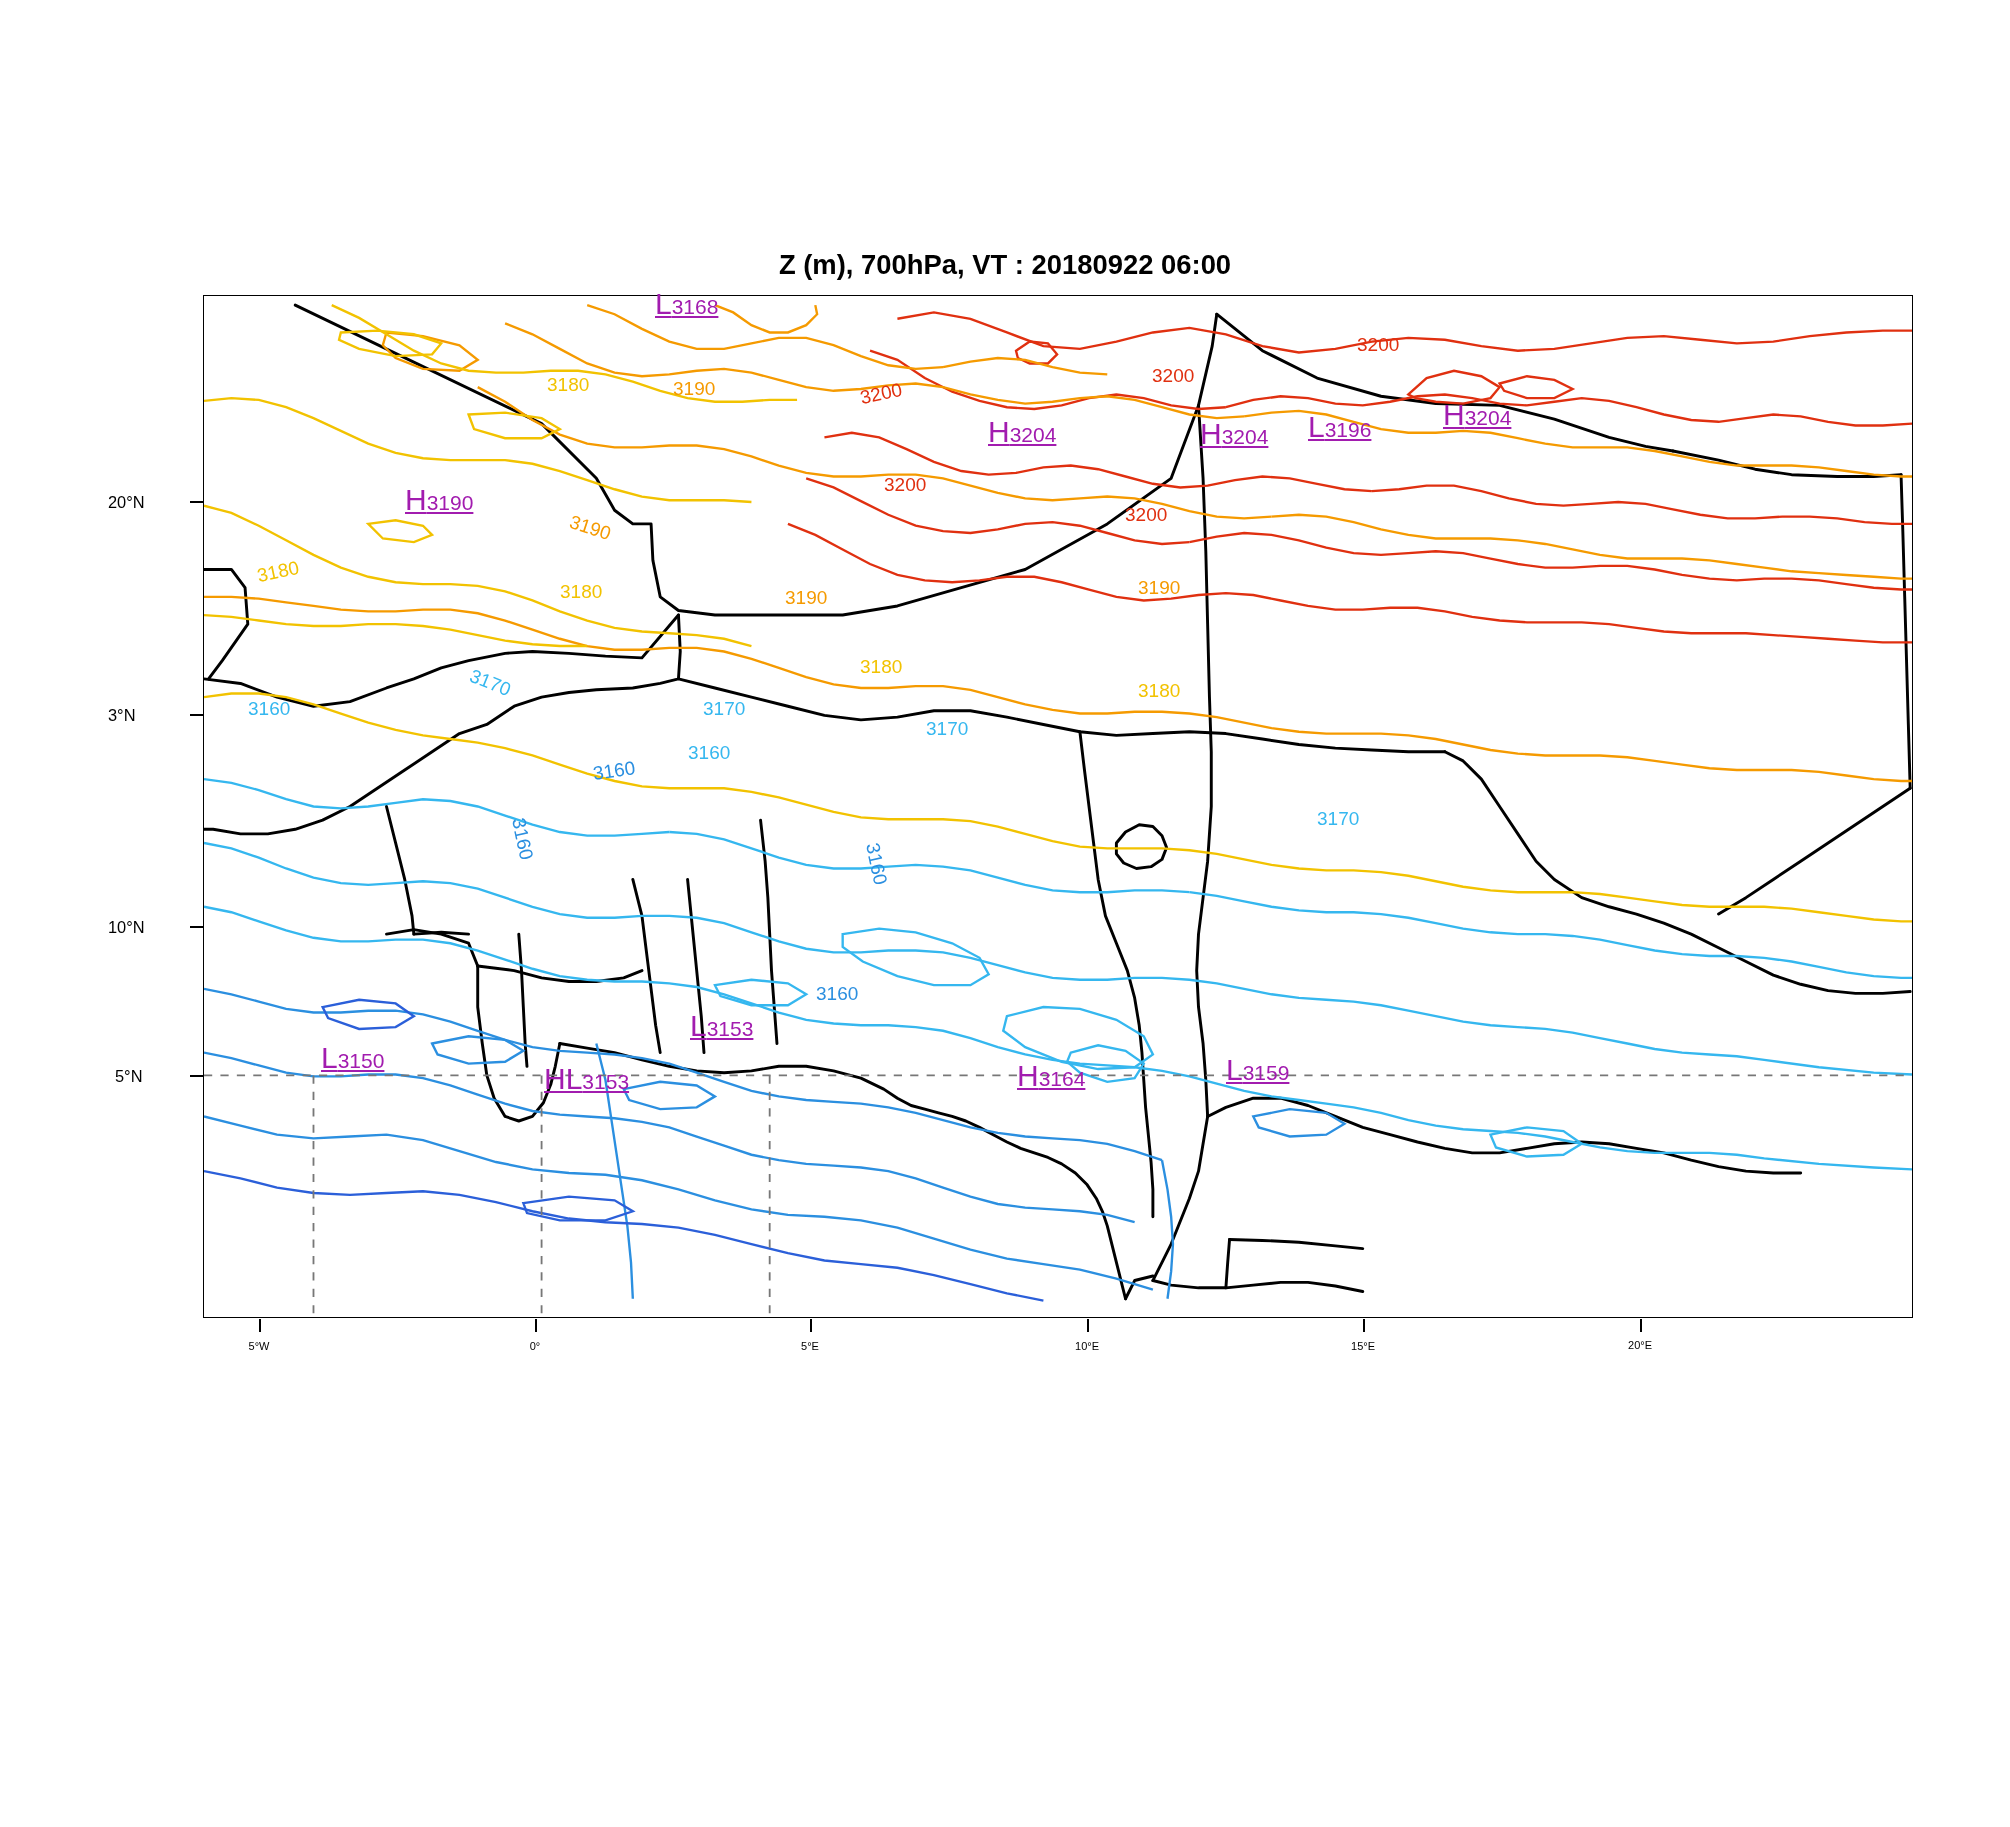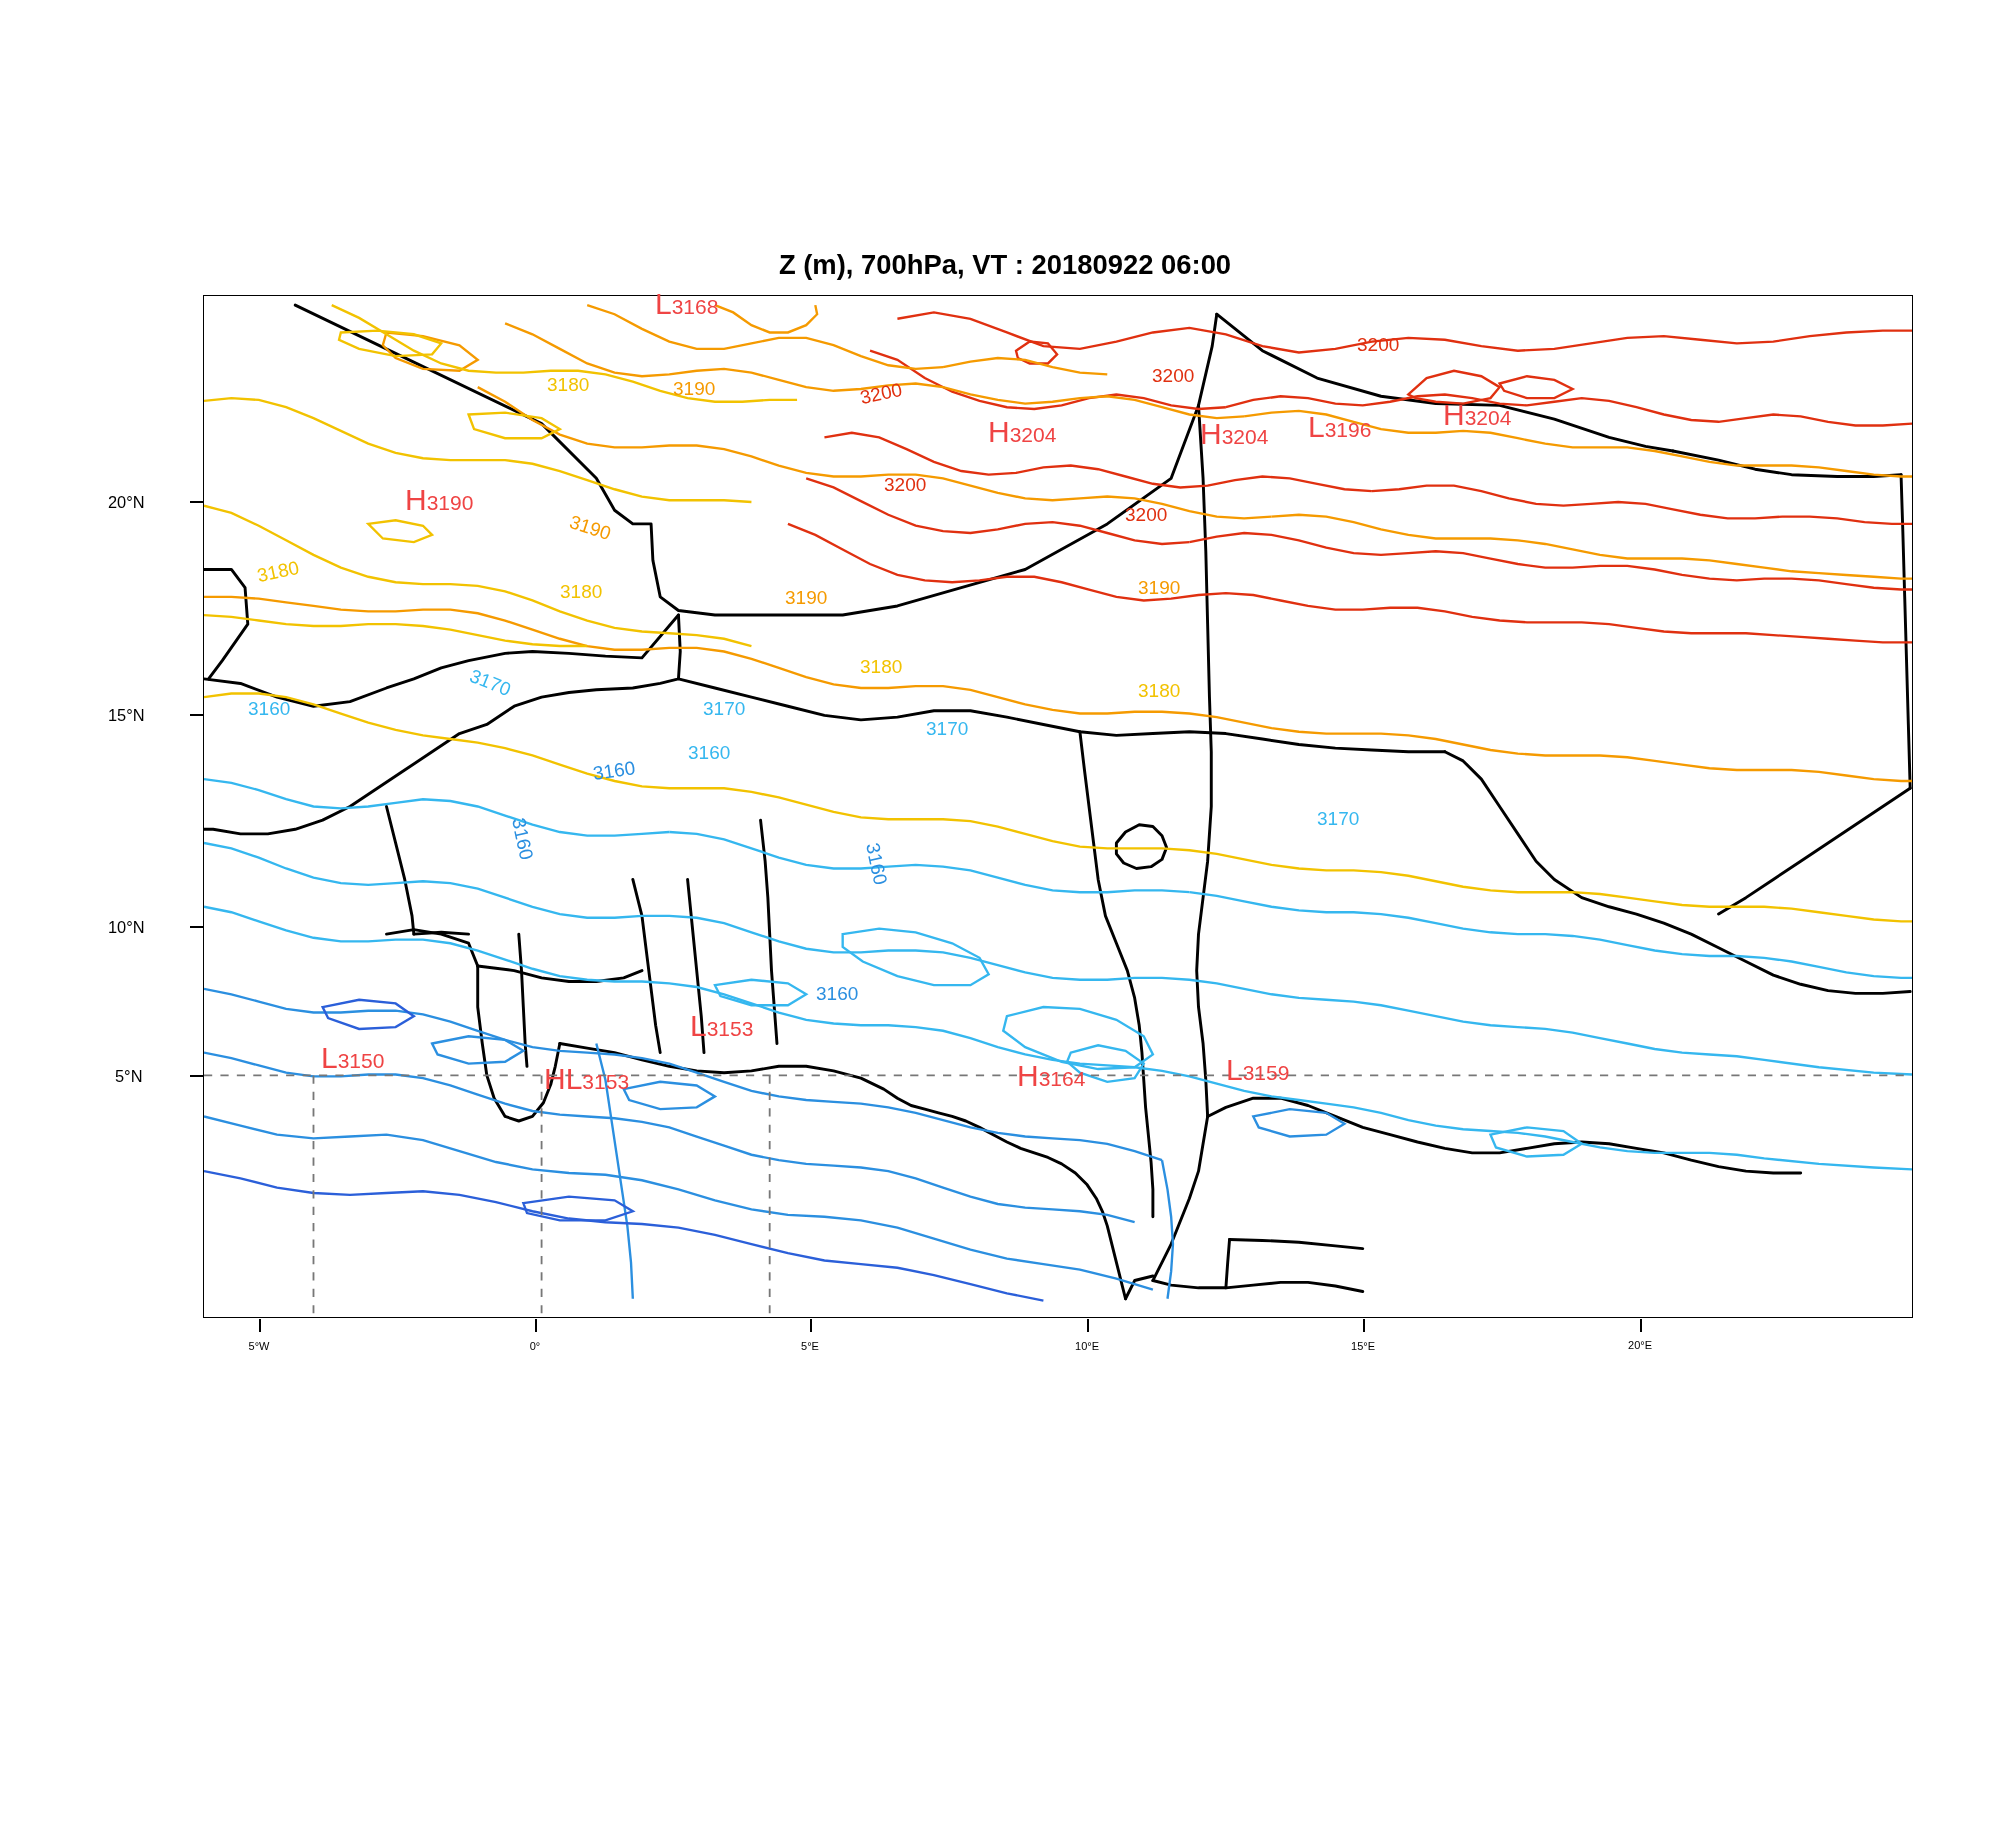--- a/index.html
+++ b/index.html
@@ -5,21 +5,21 @@
   html,body{margin:0;padding:0;background:#ffffff;}
   body{width:2010px;height:1827px;font-family:"Liberation Sans",sans-serif;position:relative;overflow:hidden;}
   #figure{position:absolute;left:0;top:0;width:2010px;height:1827px;}
   #title{position:absolute;left:0;top:249px;width:2010px;text-align:center;font-size:27.4px;font-weight:bold;color:#000;}
   #plot{position:absolute;left:203px;top:295px;width:1710px;height:1023px;border:1.8px solid #000;box-sizing:border-box;}
   #svgmap{position:absolute;left:0;top:0;width:100%;height:100%;}
   .ytick{position:absolute;font-size:16.4px;color:#000;transform:translateY(-50%);}
   .ytickmark{position:absolute;width:12.8px;height:1.8px;background:#000;}
   .xtick{position:absolute;font-size:11px;color:#000;text-align:center;transform:translateX(-50%);}
   .xtickmark{position:absolute;width:1.8px;height:12.8px;background:#000;}
-  .lbl{position:absolute;font-size:23px;color:#ef4444;white-space:nowrap;}
+  .lbl{position:absolute;font-size:23px;color:#a21caf;white-space:nowrap;text-decoration:underline;}
   .lbl .big{font-size:30px;}
   .lbl .sub{font-size:21px;}
   .clab{position:absolute;font-size:19px;white-space:nowrap;}
 </style>
 </head>
 <body>
 
 <div id="figure">
 
   <div id="title">Z (m), 700hPa, VT : 20180922  06:00</div>
@@ -186,21 +186,21 @@
     <div class="lbl" style="left:117px;top:745px;"><span class="big">L</span><span class="sub">3150</span></div>
     <div class="lbl" style="left:340px;top:766px;"><span class="big">HL</span><span class="sub">3153</span></div>
     <div class="lbl" style="left:486px;top:713px;"><span class="big">L</span><span class="sub">3153</span></div>
     <div class="lbl" style="left:813px;top:763px;"><span class="big">H</span><span class="sub">3164</span></div>
     <div class="lbl" style="left:1022px;top:757px;"><span class="big">L</span><span class="sub">3159</span></div>
   </div>
 
   <div class="ytickmark" style="left:190px;top:501px;"></div>
   <div class="ytick" style="left:108px;top:502px;width:75px;">20°N</div>
   <div class="ytickmark" style="left:190px;top:714px;"></div>
-  <div class="ytick" style="left:108px;top:715px;width:75px;">15°N</div>
+  <div class="ytick" style="left:108px;top:715px;width:75px;">3°N</div>
   <div class="ytickmark" style="left:190px;top:926px;"></div>
   <div class="ytick" style="left:108px;top:927px;width:75px;">10°N</div>
   <div class="ytickmark" style="left:190px;top:1075px;"></div>
   <div class="ytick" style="left:115px;top:1076px;width:68px;">5°N</div>
 
   <div class="xtickmark" style="left:259px;top:1319px;"></div>
   <div class="xtick" style="left:259px;top:1340px;">5°W</div>
   <div class="xtickmark" style="left:535px;top:1319px;"></div>
   <div class="xtick" style="left:535px;top:1340px;">0°</div>
   <div class="xtickmark" style="left:810px;top:1319px;"></div>

